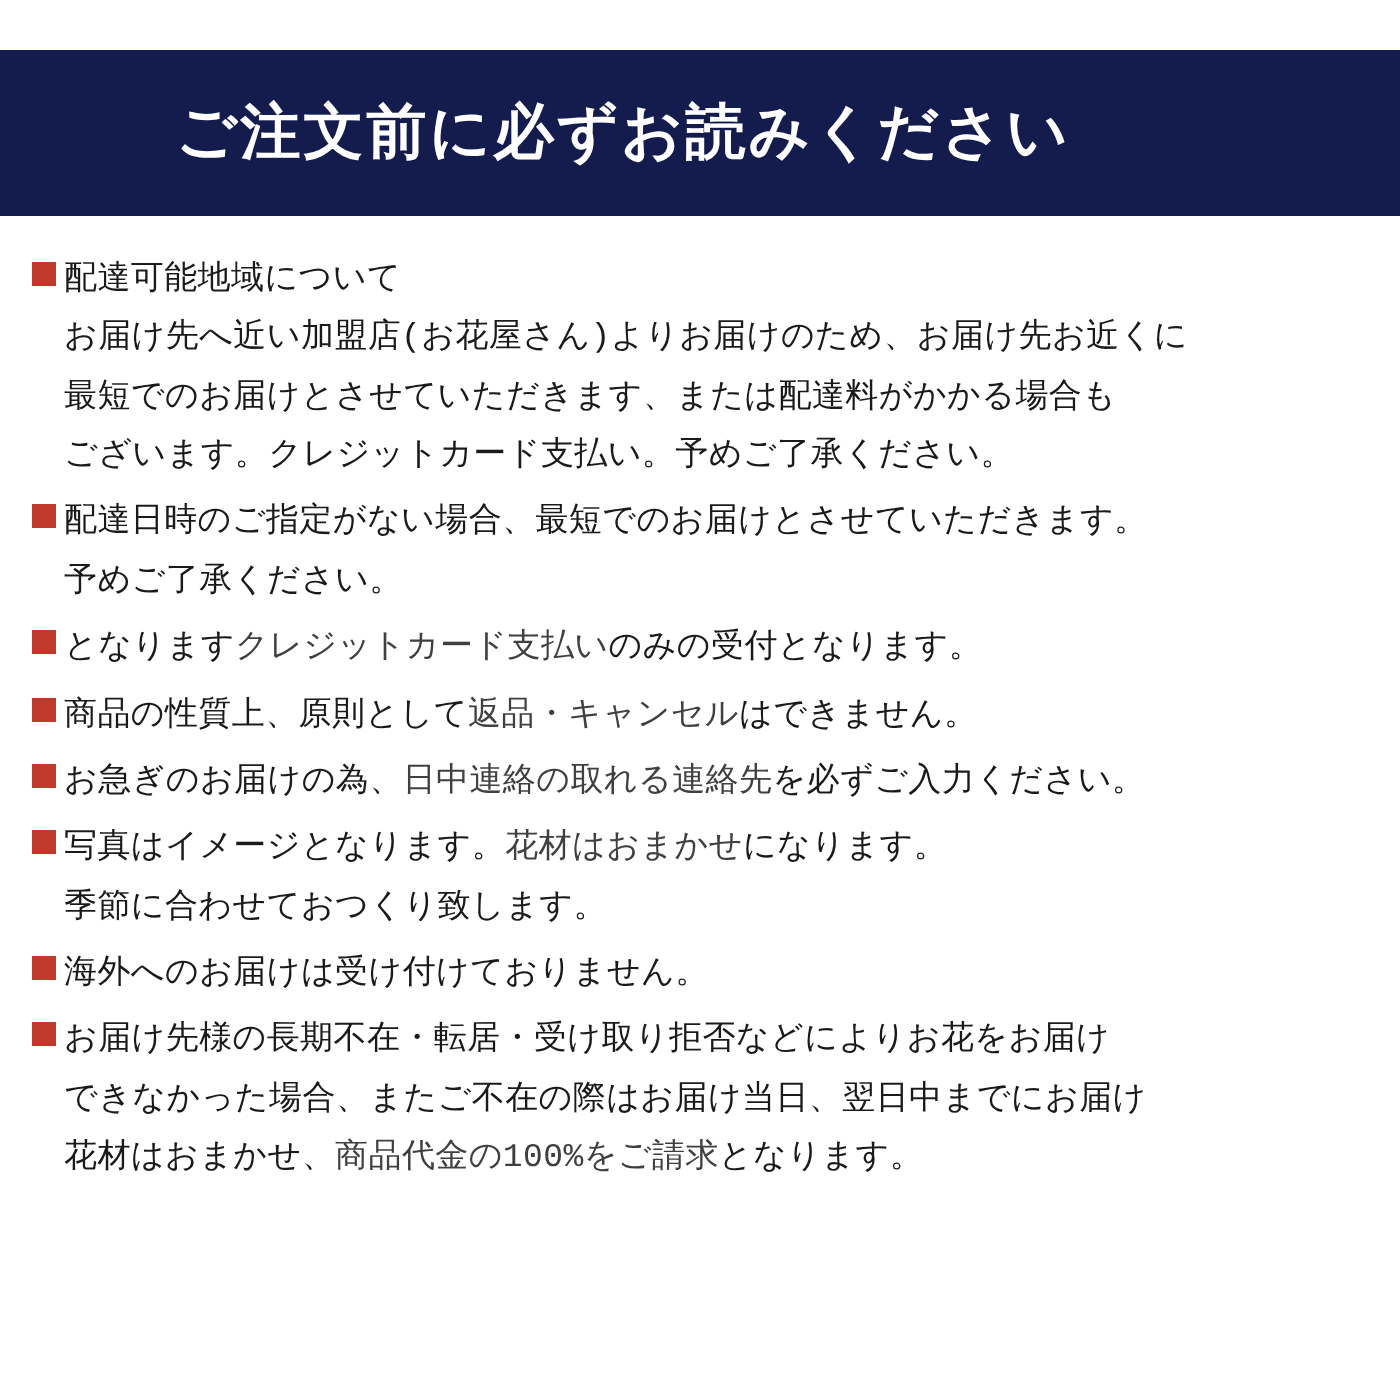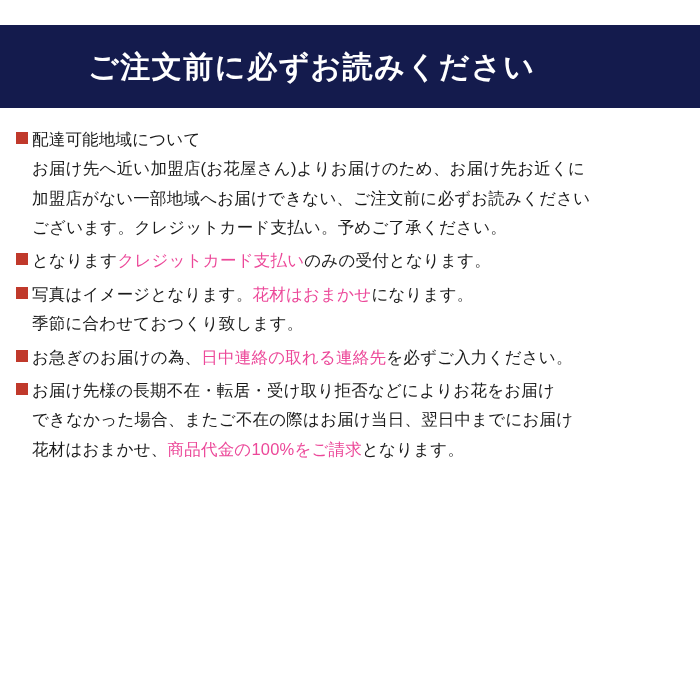--- a/index.html
+++ b/index.html
@@ -64,52 +64,61 @@
     height: 12px;
     background: #c0392b;
     margin-right: 4px;
     position: relative;
     top: -1px;
   }
   .cont {
     display: block;
     padding-left: 16px;
     text-indent: 0;
+    font-family: Liberation Mono, monospace;
   }
   .red {
-    color: #ec4899;
+    color: #404040;
   }
 </style>
 </head>
 <body>
 
 <div class="page">
 
   <div class="header-band">
     <div class="header-title">ご注文前に必ずお読みください</div>
   </div>
 
   <div class="notes" id="notes-container">
       <p class="note">
         <span class="lead"><span class="bullet"></span><span>配達可能地域について</span></span>
         <span class="cont"><span>お届け先へ近い加盟店(お花屋さん)よりお届けのため、お届け先お近くに</span></span>
-        <span class="cont"><span>加盟店がない一部地域へお届けできない、ご注文前に必ずお読みください</span></span>
+        <span class="cont"><span>最短でのお届けとさせていただきます、または配達料がかかる場合も</span></span>
         <span class="cont"><span>ございます。クレジットカード支払い。予めご了承ください。</span></span>
       </p>
       <p class="note">
+        <span class="lead"><span class="bullet"></span><span>配達日時のご指定がない場合、最短でのお届けとさせていただきます。</span></span>
+        <span class="cont"><span>予めご了承ください。</span></span>
       </p>
       <p class="note">
         <span class="lead"><span class="bullet"></span><span>となります</span><span class="red">クレジットカード支払い</span><span>のみの受付となります。</span></span>
+      </p>
+      <p class="note">
+        <span class="lead"><span class="bullet"></span><span>商品の性質上、原則として</span><span class="red">返品・キャンセル</span><span>はできません。</span></span>
+      </p>
+      <p class="note">
+        <span class="lead"><span class="bullet"></span><span>お急ぎのお届けの為、</span><span class="red">日中連絡の取れる連絡先</span><span>を必ずご入力ください。</span></span>
       </p>
       <p class="note">
         <span class="lead"><span class="bullet"></span><span>写真はイメージとなります。</span><span class="red">花材はおまかせ</span><span>になります。</span></span>
         <span class="cont"><span>季節に合わせておつくり致します。</span></span>
       </p>
       <p class="note">
-        <span class="lead"><span class="bullet"></span><span>お急ぎのお届けの為、</span><span class="red">日中連絡の取れる連絡先</span><span>を必ずご入力ください。</span></span>
+        <span class="lead"><span class="bullet"></span><span>海外へのお届けは受け付けておりません。</span></span>
       </p>
       <p class="note">
         <span class="lead"><span class="bullet"></span><span>お届け先様の長期不在・転居・受け取り拒否などによりお花をお届け</span></span>
         <span class="cont"><span>できなかった場合、またご不在の際はお届け当日、翌日中までにお届け</span></span>
         <span class="cont"><span>花材はおまかせ、</span><span class="red">商品代金の100%をご請求</span><span>となります。</span></span>
       </p>
     </div>
 
 </div>
 

